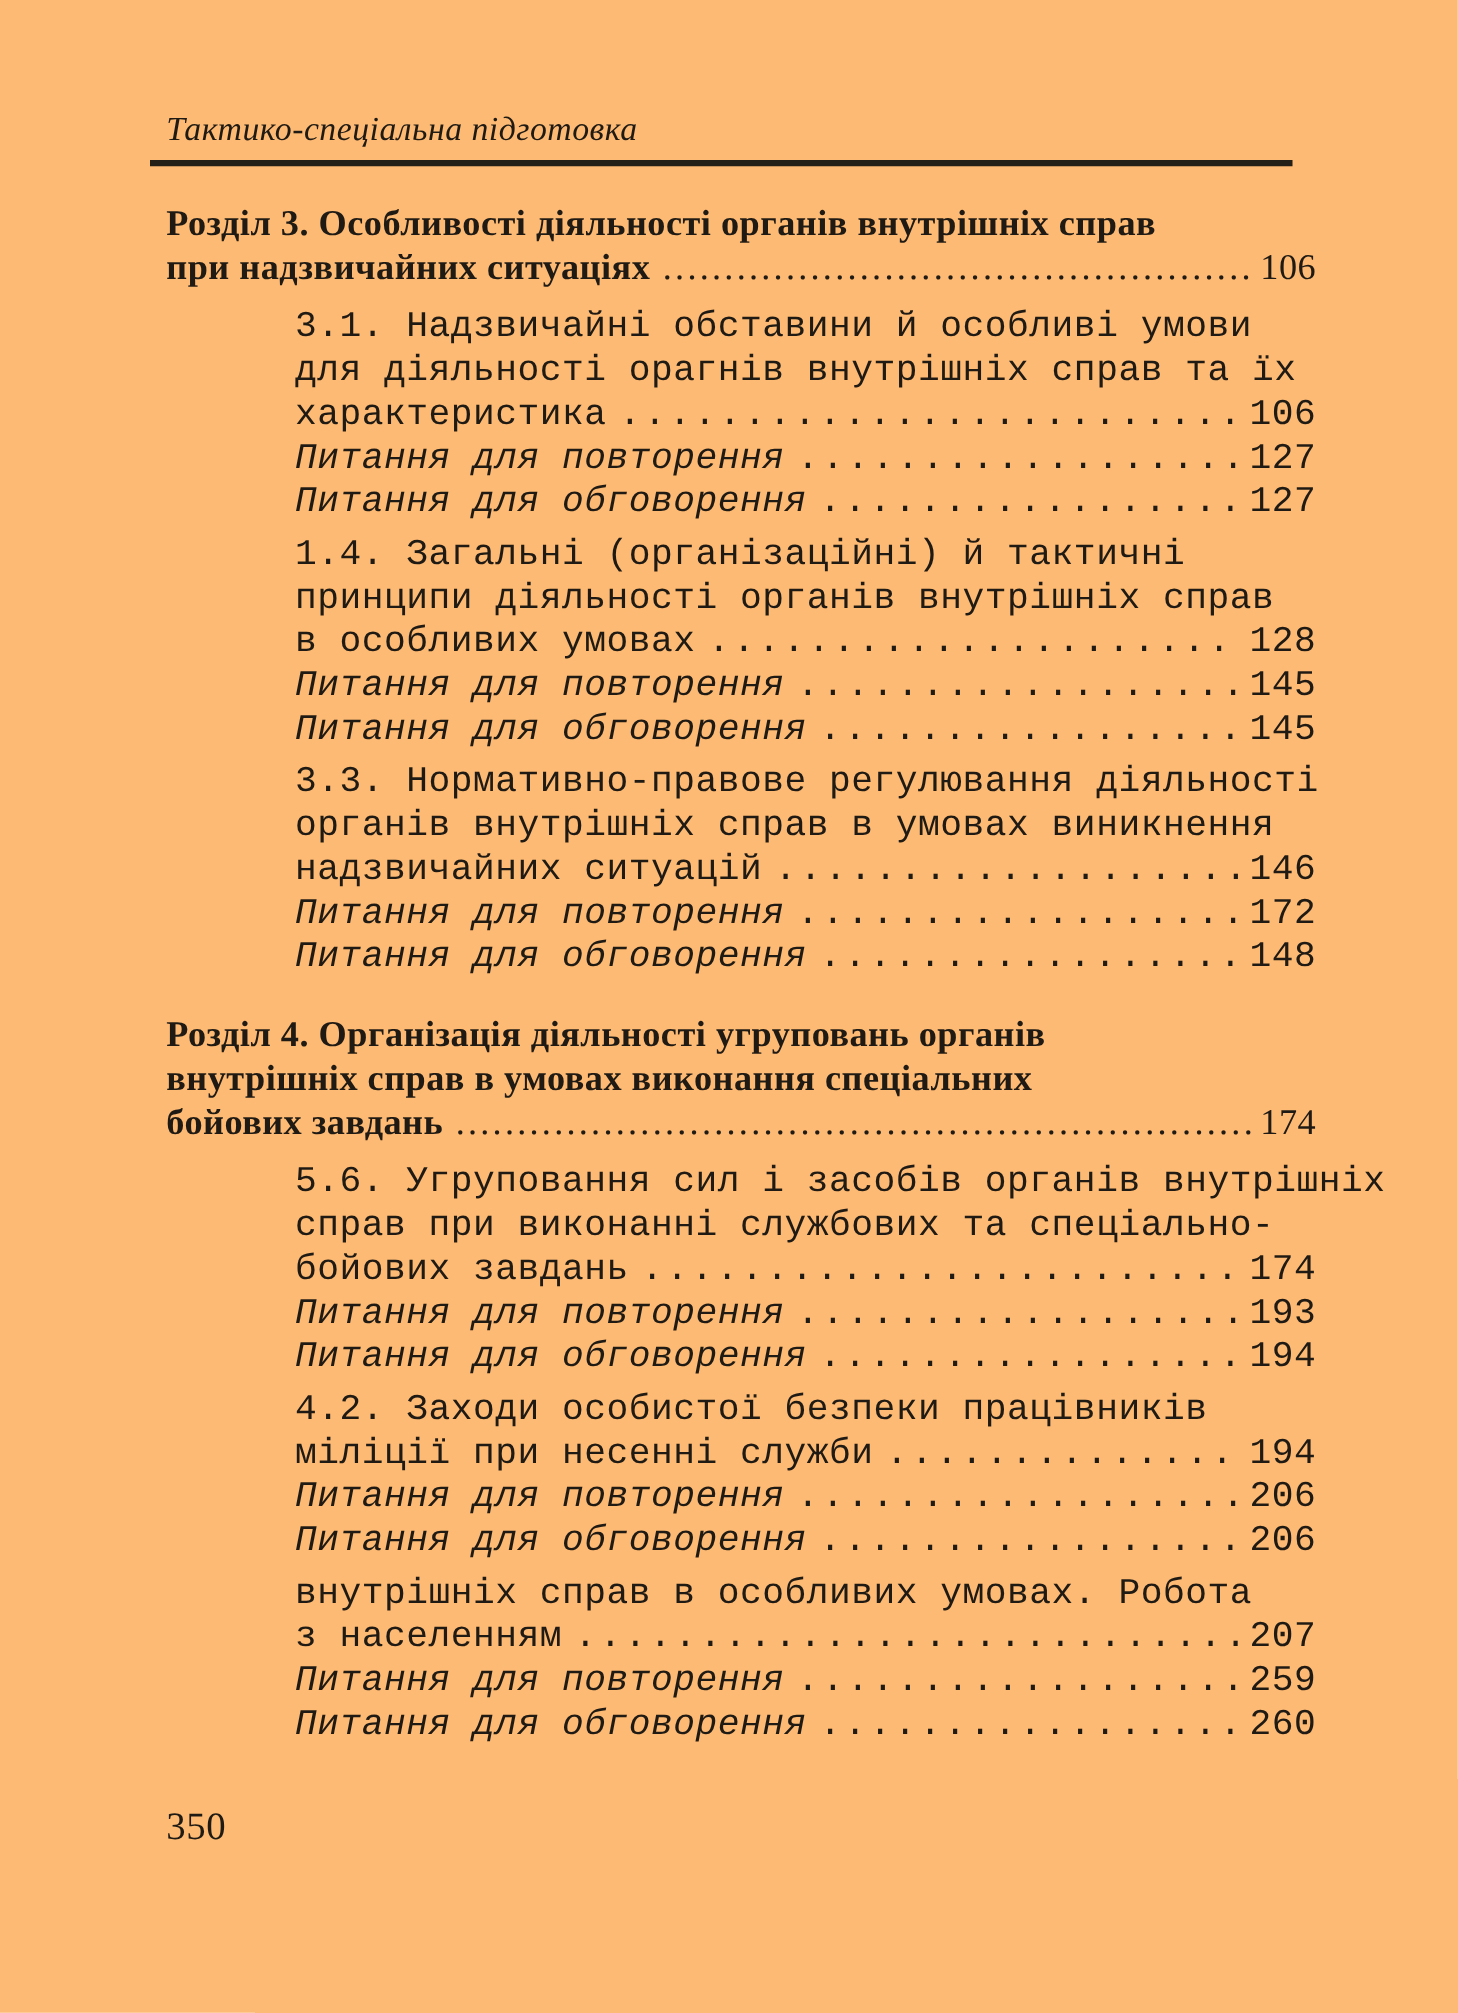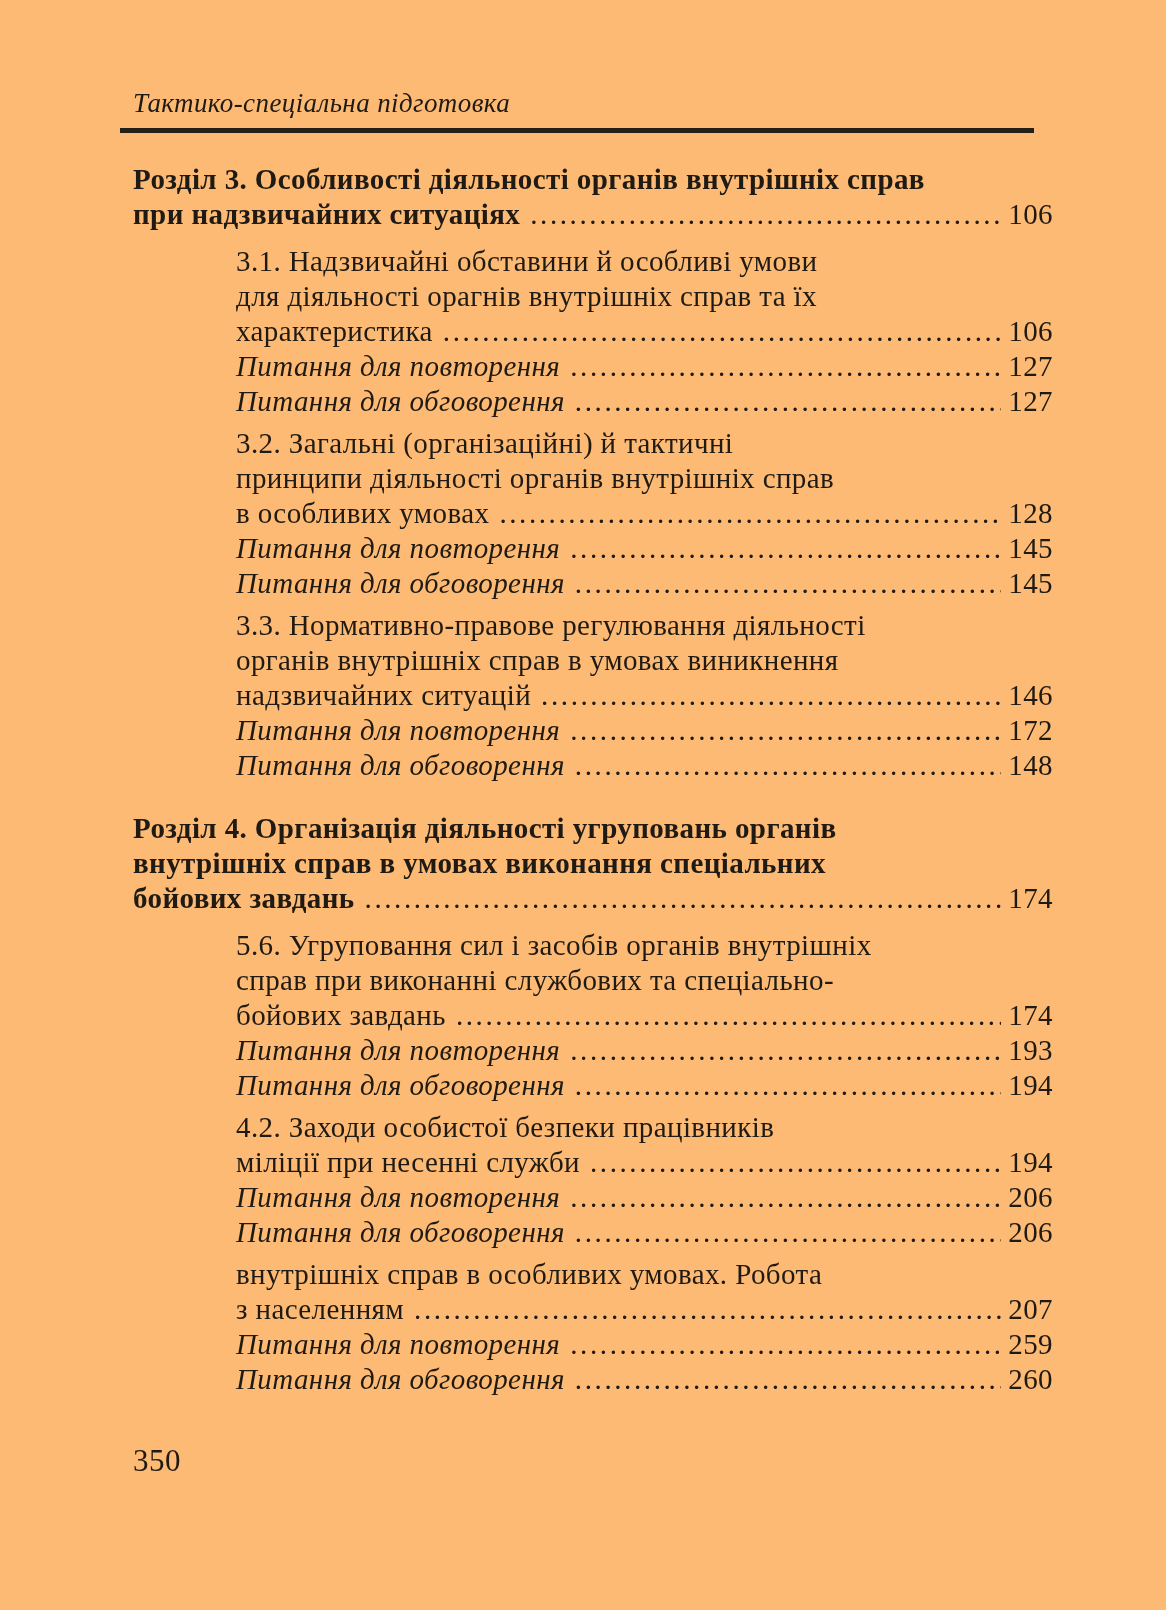--- a/index.html
+++ b/index.html
@@ -45,21 +45,21 @@
     font-size: 29px;
     line-height: 35px;
     letter-spacing: 0.4px;
   }
   .entry { margin-top: 7px; }
   .entry:first-child { margin-top: 16px; }
   .entry.questions { margin-top: 0; }
   .entry.chapter { font-weight: bold; }
   .toc .entry.chapter:not(:first-child) { margin-top: 28px; }
   .entry.chapter + .entry.subitem { margin-top: 12px; }
-  .entry.subitem, .entry.questions { padding-left: 103px; }
+  .entry.subitem, .entry.questions { padding-left: 103px; font-family: Liberation Mono, monospace; }
   .entry.questions .text { font-style: italic; }
   .entry.chapter .dots, .entry.chapter .page-num { font-weight: normal; }
   .line { display: flex; }
   .text { white-space: nowrap; }
   .dots {
     flex: 1;
     overflow: hidden;
     margin-left: 10px;
     margin-right: 7px;
   }
@@ -116,21 +116,21 @@
       </div>
       <div class="entry questions">
         <div class="line">
           <span class="text">Питання для обговорення</span>
           <span class="dots"></span>
           <span class="page-num">127</span>
         </div>
       </div>
       <div class="entry subitem">
         <div class="line">
-          <span class="text">3.2. Загальні (організаційні) й тактичні</span>
+          <span class="text">1.4. Загальні (організаційні) й тактичні</span>
         </div>
         <div class="line">
           <span class="text">принципи діяльності органів внутрішніх справ</span>
         </div>
         <div class="line">
           <span class="text">в особливих умовах</span>
           <span class="dots"></span>
           <span class="page-num">128</span>
         </div>
       </div>

